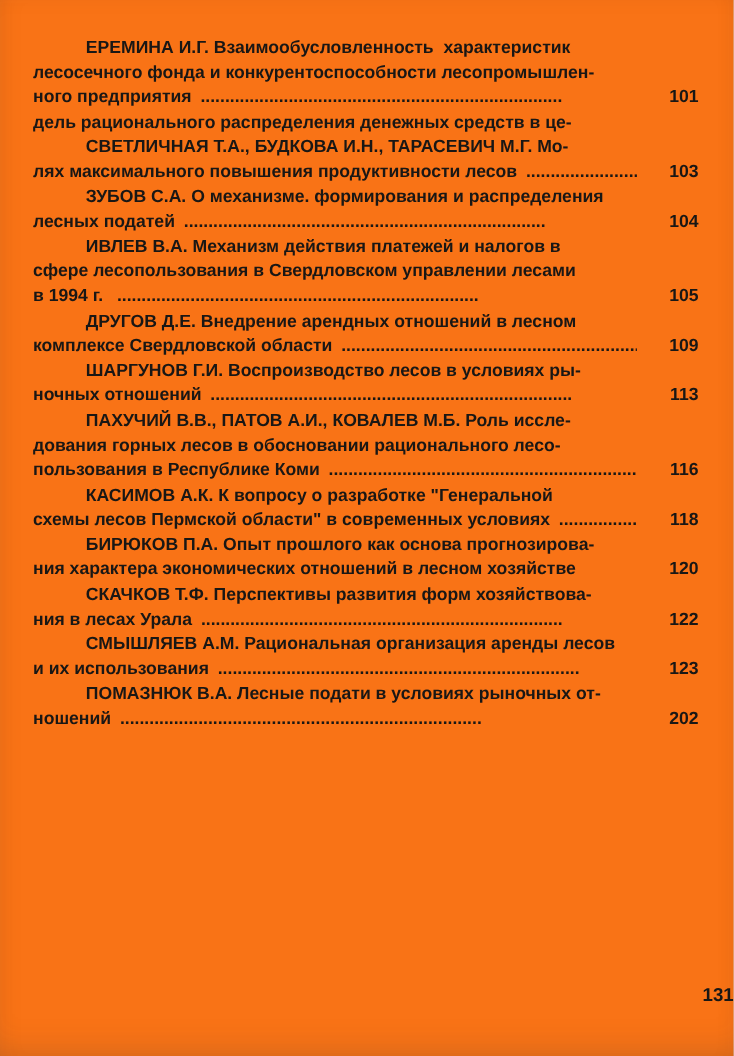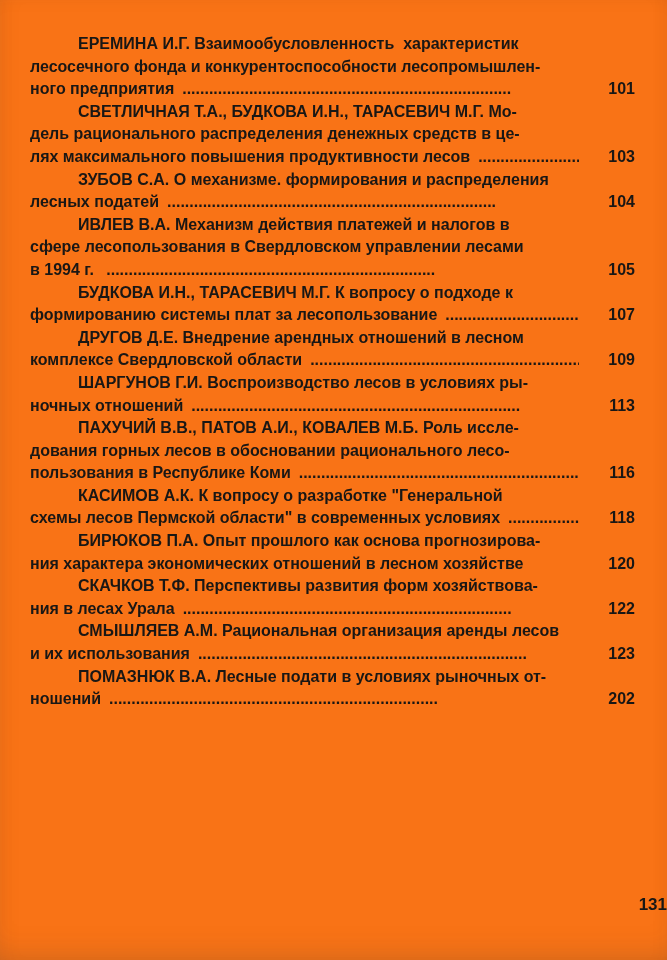--- a/index.html
+++ b/index.html
@@ -61,36 +61,32 @@
 <body>
 
 <div class="page">
   <div class="toc">
       <div class="entry">
         <div class="line first">ЕРЕМИНА И.Г. Взаимообусловленность  характеристик</div>
         <div class="line">лесосечного фонда и конкурентоспособности лесопромышлен-</div>
         <div class="line last"><span class="txt">ного предприятия</span><span class="leader"></span><span class="pg">101</span></div>
       </div>
       <div class="entry">
+        <div class="line">дель рационального распределения денежных средств в це-</div>
         <div class="line first">СВЕТЛИЧНАЯ Т.А., БУДКОВА И.Н., ТАРАСЕВИЧ М.Г. Мо-</div>
-        <div class="line">дель рационального распределения денежных средств в це-</div>
         <div class="line last"><span class="txt">лях максимального повышения продуктивности лесов</span><span class="leader"></span><span class="pg">103</span></div>
       </div>
       <div class="entry">
         <div class="line first">ЗУБОВ С.А. О механизме. формирования и распределения</div>
         <div class="line last"><span class="txt">лесных податей</span><span class="leader"></span><span class="pg">104</span></div>
       </div>
       <div class="entry">
         <div class="line first">ИВЛЕВ В.А. Механизм действия платежей и налогов в</div>
         <div class="line">сфере лесопользования в Свердловском управлении лесами</div>
         <div class="line last"><span class="txt">в 1994 г. </span><span class="leader"></span><span class="pg">105</span></div>
-      </div>
-      <div class="entry">
-        <div class="line first">БУДКОВА И.Н., ТАРАСЕВИЧ М.Г. К вопросу о подходе к</div>
-        <div class="line last"><span class="txt">формированию системы плат за лесопользование</span><span class="leader"></span><span class="pg">107</span></div>
       </div>
       <div class="entry">
         <div class="line first">ДРУГОВ Д.Е. Внедрение арендных отношений в лесном</div>
         <div class="line last"><span class="txt">комплексе Свердловской области</span><span class="leader"></span><span class="pg">109</span></div>
       </div>
       <div class="entry">
         <div class="line first">ШАРГУНОВ Г.И. Воспроизводство лесов в условиях ры-</div>
         <div class="line last"><span class="txt">ночных отношений</span><span class="leader"></span><span class="pg">113</span></div>
       </div>
       <div class="entry">

